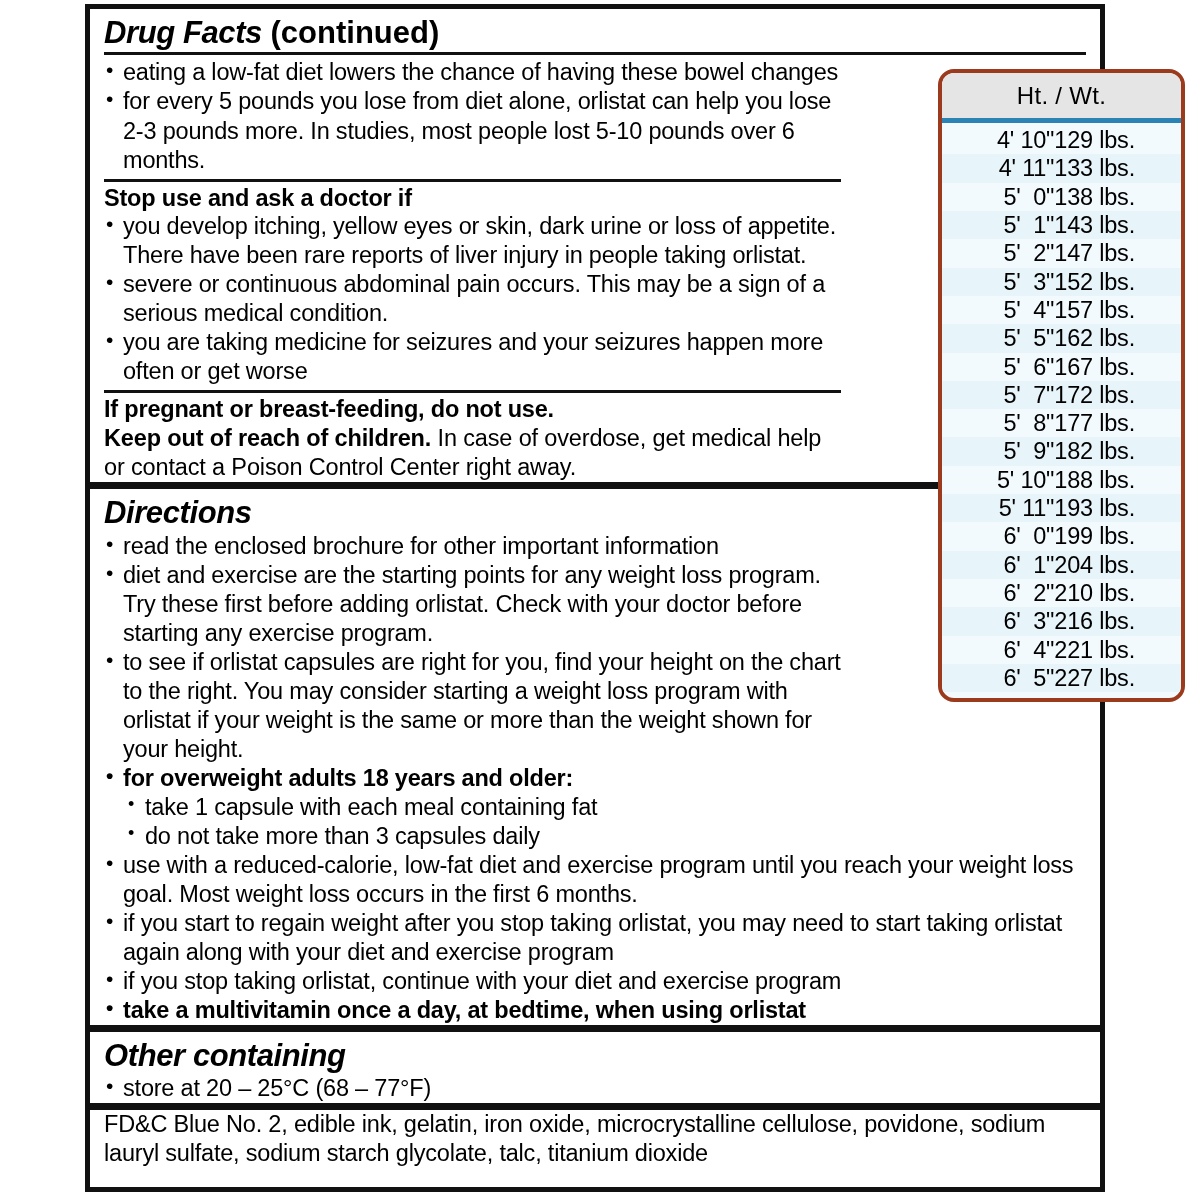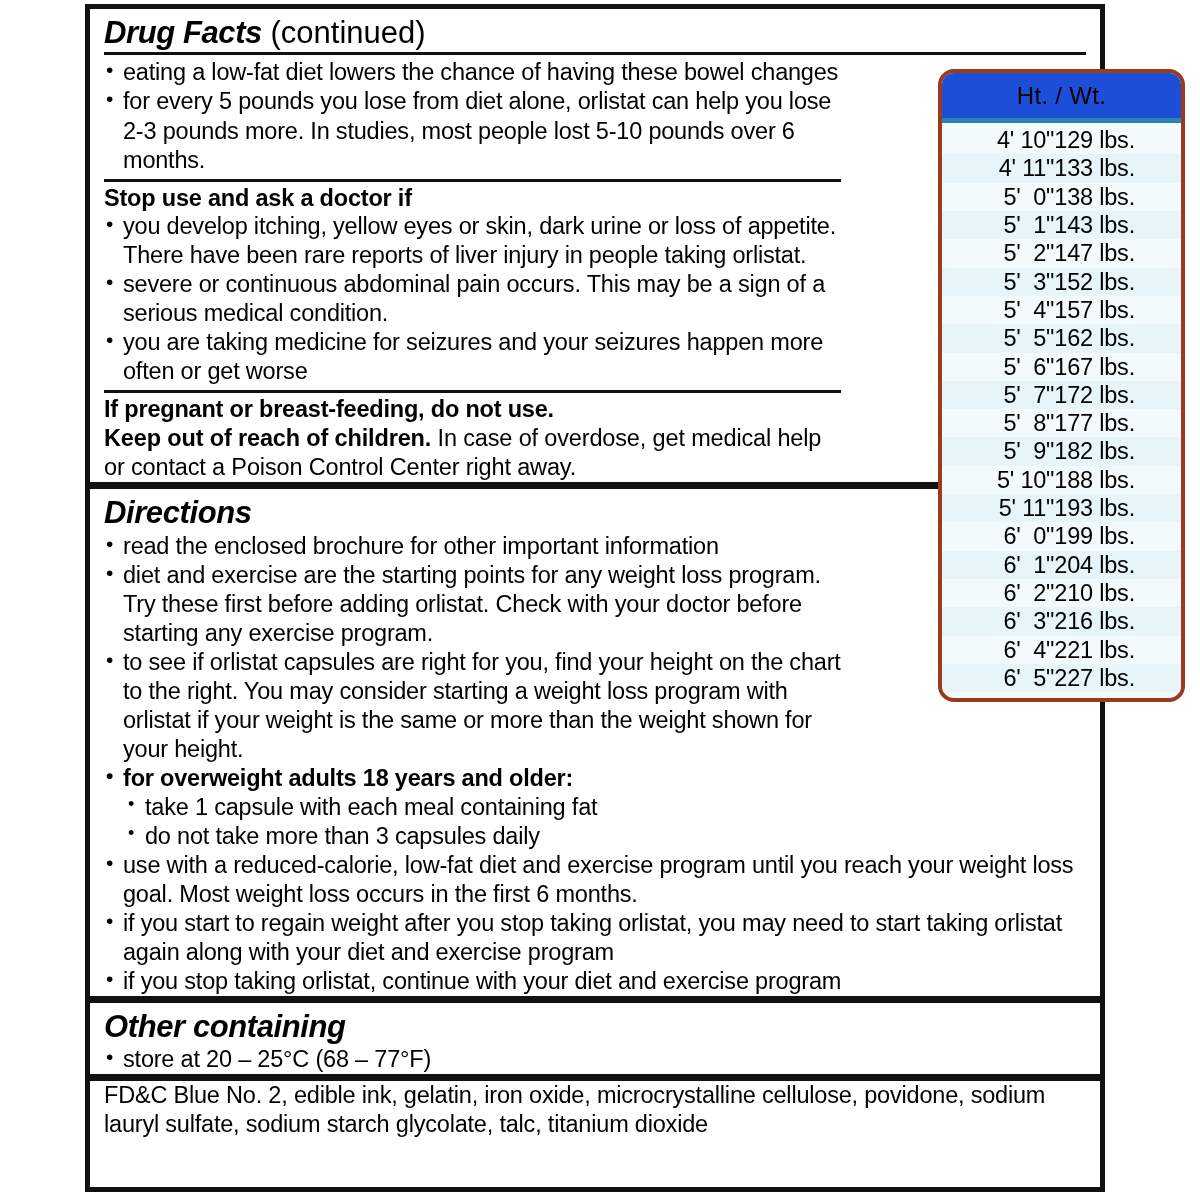--- a/index.html
+++ b/index.html
@@ -43,21 +43,21 @@
     padding-top: 7px;
     padding-bottom: 2px;
     white-space: nowrap;
   }
   .title-strong {
     font-weight: bold;
     font-style: italic;
     letter-spacing: -0.4px;
   }
   .title-rest {
-    font-weight: normal;
+    font-weight: bold;
     font-style: normal;
   }
   .hr-full {
     border: 0;
     border-top: 3px solid #111111;
     margin: 1px 0 3px 0;
   }
   .hr-col {
     border: 0;
     border-top: 3px solid #111111;
@@ -124,21 +124,21 @@
     border: 4px solid #9c3a1e;
     border-radius: 16px;
     background: #f2fafd;
     overflow: hidden;
     box-sizing: border-box;
   }
   #htwt-head {
     text-align: center;
     font-size: 24px;
     padding: 9px 0 8px 0;
-    background: #1d4ed8;
+    background: #e5e5e5;
     letter-spacing: 0.3px;
   }
   #htwt-divider {
     height: 5px;
     background: #2a83b4;
   }
   #htwt-body { padding: 3px 0 6px 0; }
   .htwt-row {
     display: flex;
     font-size: 23.5px;
@@ -209,20 +209,21 @@
     </ul>
     <ul class="bl sub col-wide">
       <li>take 1 capsule with each meal containing fat</li>
       <li>do not take more than 3 capsules daily</li>
     </ul>
 
     <ul class="bl col-wide pad-bot-4">
       <li>use with a reduced-calorie, low-fat diet and exercise program until you reach your weight loss goal. Most weight loss occurs in the first 6 months.</li>
       <li>if you start to regain weight after you stop taking orlistat, you may need to start taking orlistat again along with your diet and exercise program</li>
       <li>if you stop taking orlistat, continue with your diet and exercise program</li>
+      <li class="bold">take a multivitamin once a day, at bedtime, when using orlistat</li>
     </ul>
   </div>
 
   <div class="sect">
     <div class="title-line">
       <span class="title-strong">Other containing</span>
     </div>
     <ul class="bl col-wide pad-bot-4">
       <li>store at 20 – 25°C (68 – 77°F)</li>
     </ul>

